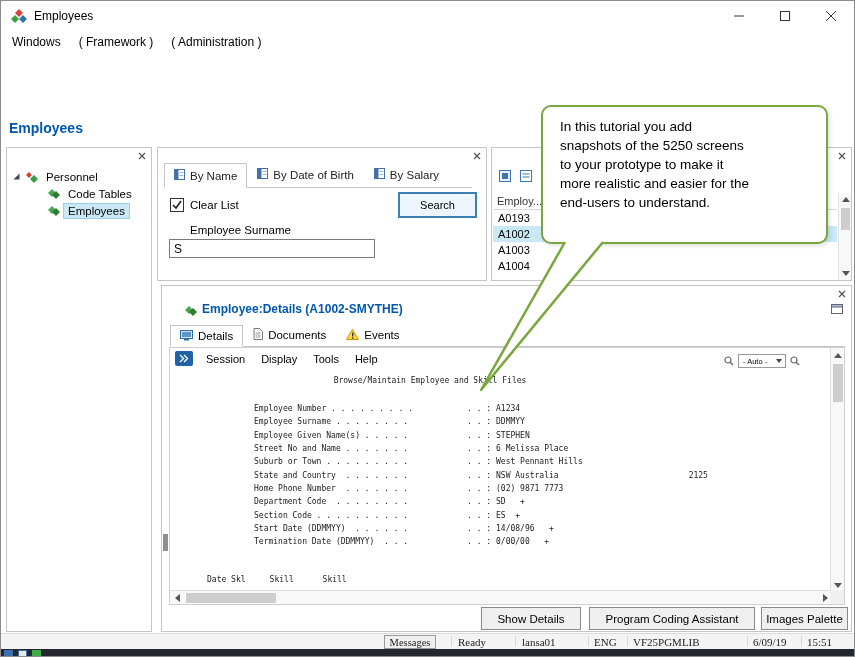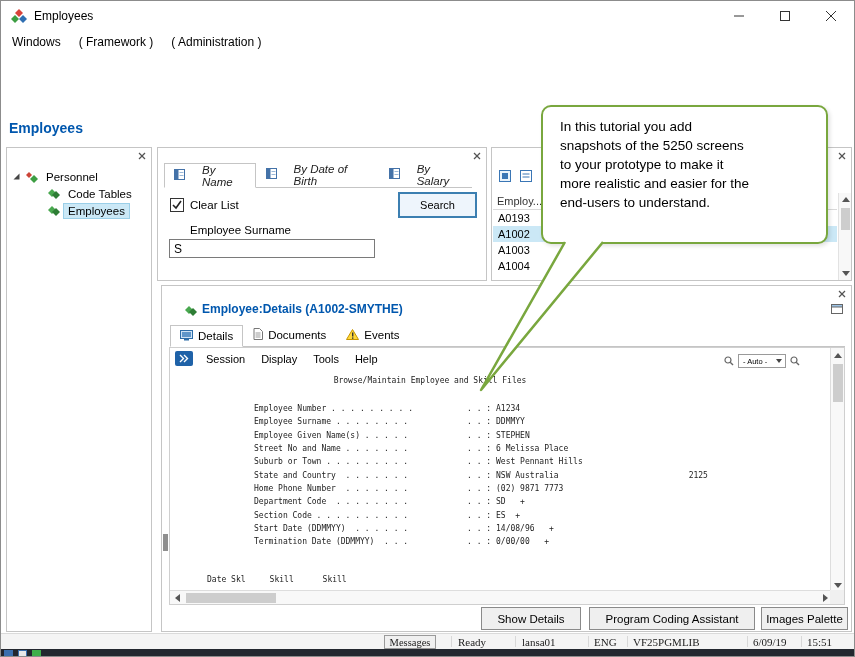--- a/index.html
+++ b/index.html
@@ -33,21 +33,21 @@
   .tr-child1 { left:40px; top:37px; }
   .tr-child2 { left:40px; top:54px; }
   .expander { position:absolute; left:-13px; top:4px; }
   .ticon { width:14px; height:13px; margin-right:3px; flex:none; }
   .tlabel { padding:1px 4px; }
   .tlabel.selected { background:#cbe8f6; outline:1px solid #9bcfe8; }
 
   
   .filter-panel { left:156px; top:146px; width:330px; height:134px; }
   .ftabs { position:absolute; left:6px; top:14px; width:308px; height:26px; border-bottom:1px solid #c5c5c5; display:flex; align-items:flex-end; }
-  .ftab { display:flex; align-items:center; gap:17px; height:25px; padding:8px 9px; font-size:11.5px; color:#222; border:1px solid transparent;font-style:italic; }
+  .ftab { display:flex; align-items:center; gap:5px; height:25px; padding:8px 9px; font-size:11.5px; color:#222; border:1px solid transparent; }
   .ftab.active { background:#fff; border:1px solid #c5c5c5; border-bottom:1px solid #fff; margin-bottom:-1px; }
   .checkbox-row { position:absolute; left:12px; top:50px; display:flex; align-items:center; gap:6px; font-size:11.5px; }
   .checkbox { width:14px; height:14px; border:1px solid #333; background:#fff; display:flex; align-items:center; justify-content:center; }
   .search-btn { position:absolute; right:9px; top:44px; width:79px; height:26px; background:#eef5fc; border:2px solid #3c7fb1; font-size:11px; display:flex; align-items:center; justify-content:center; }
   .surname-label { position:absolute; left:12px; top:76px; font-size:11.5px;padding-left:20px; }
   .surname-input { position:absolute; left:11px; top:91px; width:206px; height:19px; border:1px solid #7a7a7a; font:12px "Liberation Sans",sans-serif; padding:0 4px; }
 
   
   .list-panel { left:490px; top:146px; width:361px; height:134px; }
   .lp-toolbar { position:absolute; left:6px; top:21px; display:flex; gap:7px; }

